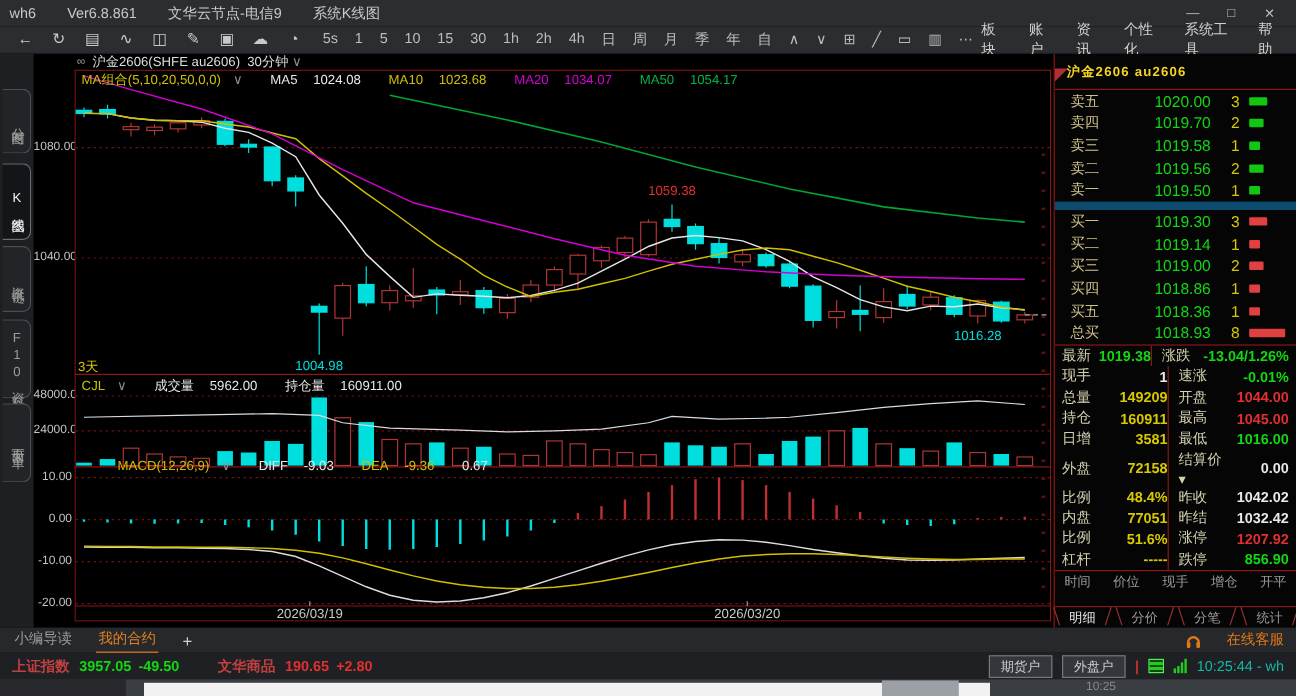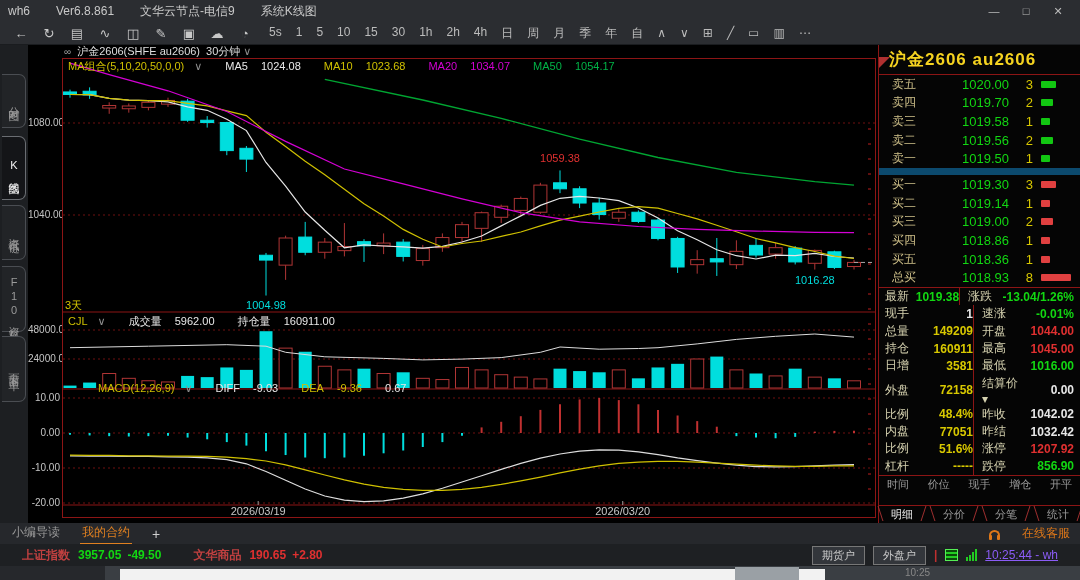--- a/index.html
+++ b/index.html
@@ -27,21 +27,21 @@
   .symbolrow{position:absolute;left:36px;top:0;height:13px;display:flex;align-items:center;gap:6px;color:#dedede;font-size:11px;}
   .linkico{color:#9a9a9a;font-size:10px;}
   .axlab{position:absolute;width:32px;text-align:right;color:#c4c4c4;font-size:10px;}
   .plotwrap{position:absolute;left:34px;top:13px;width:814px;height:460px;}
   .ovl{position:absolute;white-space:nowrap;font-size:11px;}
   .ovl span{margin-right:10px;}
   .cw{color:#e8e8e8;} .cy{color:#cfc000;} .cm{color:#d400d4;} .cg{color:#00b347;} .cgrey{color:#8f8f8f;}
   
   .rightpanel{position:absolute;left:878px;top:0;width:202px;height:478px;background:#050505;border-left:1px solid #8c1515;}
   .cornerflag{position:absolute;left:0;top:12px;width:0;height:0;border-top:11px solid #b03030;border-right:11px solid transparent;}
-  .qtitle{height:30px;line-height:30px;padding-left:10px;color:#f5d320;font-size:17px;font-weight:bold;border-bottom:1px solid #8c1515;letter-spacing:1px;}
+  .qtitle{height:30px;line-height:30px;padding-left:10px;color:#f5d320;font-size:11px;font-weight:bold;border-bottom:1px solid #8c1515;letter-spacing:1px;}
   .book{height:212px;display:flex;flex-direction:column;}
   .brow{flex:1;display:flex;align-items:center;padding:0 5px;}
   .brow.septop{border-top:7px solid #0c4a6e;}
   .blab{width:32px;color:#cfc089;font-size:12px;text-align:right;}
   .bprice{flex:1;text-align:right;color:#12d712;font-size:13px;padding-right:10px;}
   .bqty{width:22px;text-align:right;color:#d8c800;font-size:13px;padding-right:8px;}
   .bbarbox{width:34px;display:flex;align-items:center;}
   .bbar{height:7px;border-radius:1px;}
   .detail{height:188px;border-top:1px solid #8c1515;display:flex;flex-direction:column;}
   .drow{flex:1;display:flex;align-items:center;font-size:12px;}
@@ -58,33 +58,33 @@
   .qtab.active{color:#eeeeee;}
   
   .tabbar{position:absolute;left:0;top:523px;width:1080px;height:21px;background:#26282c;display:flex;align-items:center;padding:0 10px;}
   .ftab{margin-right:18px;color:#9a9a9a;font-size:12px;cursor:pointer;padding:2px 2px;}
   .ftab.active{color:#e08020;border-bottom:2px solid #e08020;}
   .ftab.plus{color:#d0d0d0;font-size:14px;}
   .service{margin-left:auto;display:flex;align-items:center;gap:22px;color:#e07818;font-size:12px;cursor:pointer;}
   .headset{width:11px;height:8px;border:2px solid #e07818;border-bottom:none;border-radius:7px 7px 0 0;position:relative;}
   .headset::before,.headset::after{content:"";position:absolute;bottom:-2px;width:3px;height:5px;background:#e07818;border-radius:1px;}
   .headset::before{left:-2px;} .headset::after{right:-2px;}
-  .statusbar{position:absolute;left:0;top:544px;width:1080px;height:22px;background:#1e2023;display:flex;align-items:center;padding:0 22px;font-size:12px;}
+  .statusbar{position:absolute;left:0;top:544px;width:1080px;height:22px;background:#1e2023;display:flex;align-items:center;padding:0 10px;font-size:12px;}
   .idxname{color:#c04040;margin-right:8px;font-weight:bold;}
   .idxval{margin-right:6px;font-weight:bold;}
   .idxgap{width:26px;}
   .sbright{margin-left:auto;display:flex;align-items:center;gap:8px;}
   .acctbtn{border:1px solid #777;background:#33363b;color:#cccccc;padding:1px 9px;font-size:11px;cursor:pointer;}
   .redsep{color:#c03030;font-weight:bold;}
   .gridico{width:13px;height:12px;background:
      repeating-linear-gradient(0deg,#0a4a0a 0 2px,#22cc22 2px 4px);
      border:1px solid #55ee55;}
   .sigico{display:flex;align-items:flex-end;gap:1px;height:12px;}
   .sigico i{display:block;width:2px;background:#22cc22;}
-  .clock{color:#8b5cf6;font-size:12px;text-decoration:underline;}
+  .clock{color:#14b8a6;font-size:12px;}
   .sliver{position:absolute;left:0;top:566px;width:1080px;height:14px;background:#3a3e43;}
   .sliver .darkL{position:absolute;left:0;top:0;width:105px;height:14px;background:#26282c;}
   .sliver .white{position:absolute;left:120px;top:3px;width:705px;height:11px;background:#f2f2f2;}
   .sliver .grey{position:absolute;left:735px;top:1px;width:64px;height:13px;background:#9aa0a5;}
   .sliver .clk2{position:absolute;left:905px;top:1px;color:#888;font-size:10px;}
 </style>
 </head>
 <body>
 
 <div class="app">
@@ -131,20 +131,28 @@
         <span class="tbp">自</span>
       </span>
     <span id="tb-tools" style="display:flex;">
         <span class="tbt">∧</span>
         <span class="tbt">∨</span>
         <span class="tbt">⊞</span>
         <span class="tbt">╱</span>
         <span class="tbt">▭</span>
         <span class="tbt">▥</span>
         <span class="tbt">⋯</span>
+      </span>
+    <span class="tmenu" id="tb-menus">
+        <span>板块</span>
+        <span>账户</span>
+        <span>资讯</span>
+        <span>个性化</span>
+        <span>系统工具</span>
+        <span>帮助</span>
       </span>
   </div>
 
   <div class="content">
     <div class="sidebar" id="sidebar">
         <div class="stab" style="top: 29px; height: 54px;">分时图</div>
         <div class="stab active" style="top: 91px; height: 64px;">K线图</div>
         <div class="stab" style="top: 160px; height: 55px;">资讯链</div>
         <div class="stab" style="top: 221px; height: 66px;">F10资料</div>
         <div class="stab" style="top: 291px; height: 66px;">页面下单</div>

